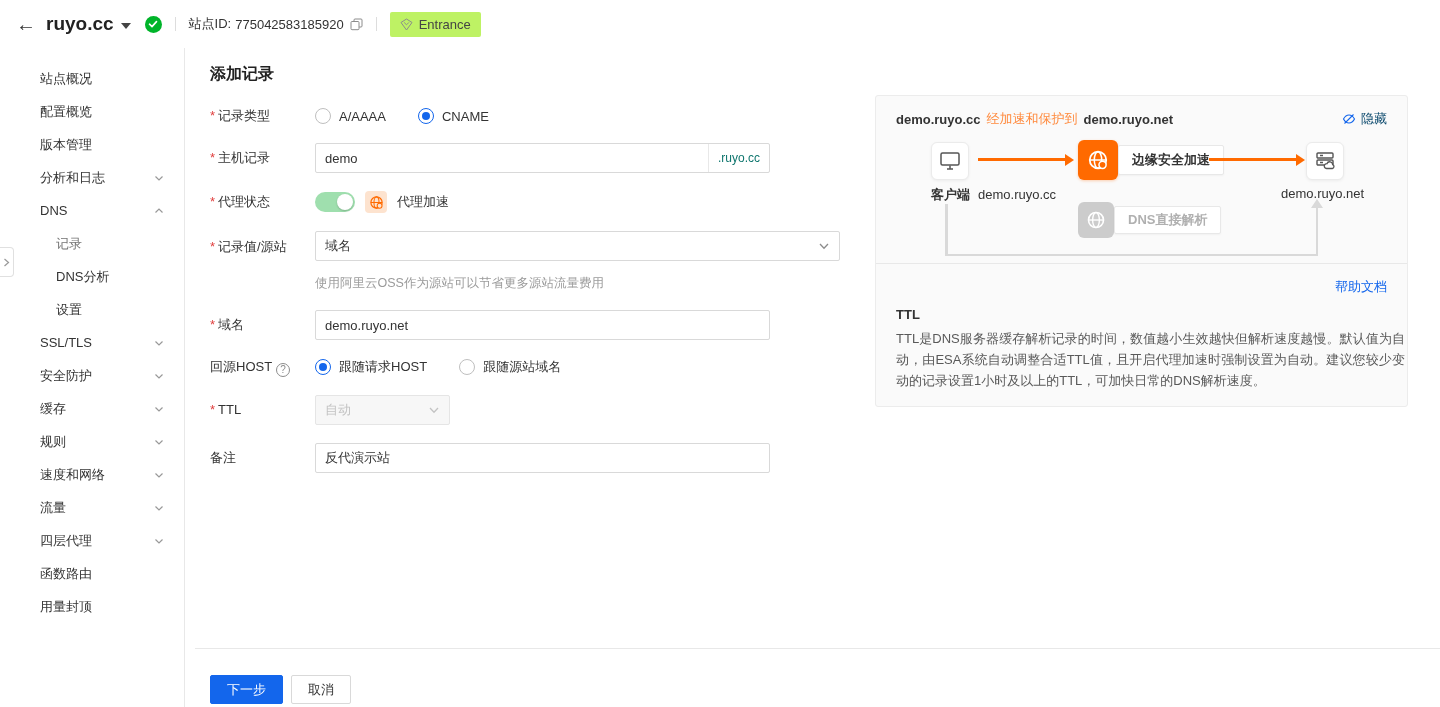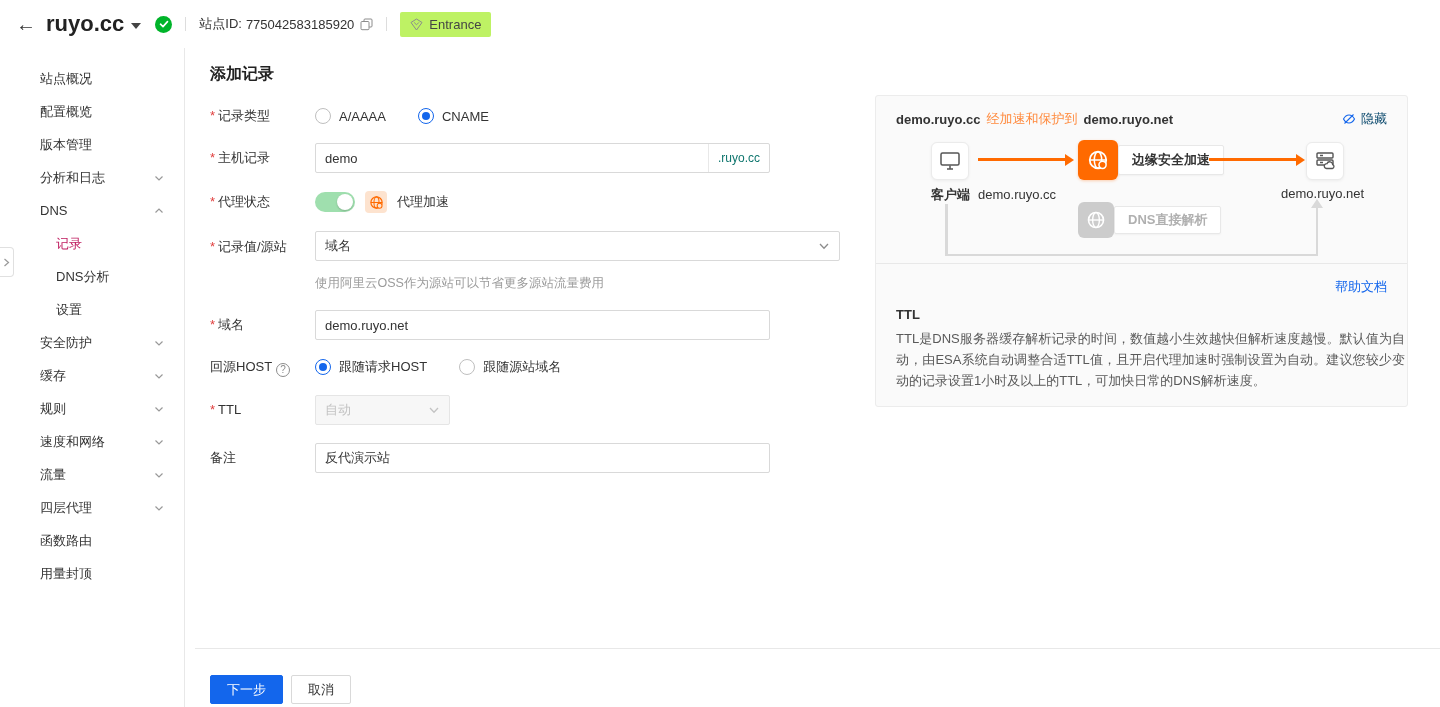--- a/index.html
+++ b/index.html
@@ -2,39 +2,39 @@
 <html><head>
 <meta charset="utf-8">
 <style>
   * { margin:0; padding:0; box-sizing:border-box; }
   html,body { width:1440px; height:707px; background:#fff; overflow:hidden;
     font-family:"Liberation Sans","DejaVu Sans",sans-serif; color:#333; font-size:13px; }
 
   
   .topbar { height:48px; display:flex; align-items:center; padding-left:16px; background:#fff; }
   .back-arrow { font-size:20px; color:#333; margin-right:10px; cursor:pointer; line-height:1; }
-  .site-name { font-size:22px; font-weight:700; color:#222; cursor:pointer; }
+  .site-name { font-size:19px; font-weight:700; color:#222; cursor:pointer; }
   .caret-down { width:0; height:0; border-left:5px solid transparent; border-right:5px solid transparent;
     border-top:6px solid #444; margin:3px 0 0 7px; display:inline-block; }
   .check-badge { width:17px; height:17px; border-radius:50%; background:#00b42a; margin-left:14px;
     display:flex; align-items:center; justify-content:center; }
   .tb-sep { width:1px; height:14px; background:#ddd; margin:0 13px; }
   .siteid-label { font-weight:400; color:#333; }
   .siteid-value { color:#333; margin-left:4px; }
   .copy-icon { margin-left:6px; cursor:pointer; display:inline-flex; }
   .entrance-badge { background:#bef264; border-radius:2px; padding:5px 10px; display:flex;
     align-items:center; gap:6px; color:#444; cursor:pointer; }
 
   
   .sidebar { position:absolute; left:0; top:48px; bottom:0; width:185px; background:#fff;
     border-right:1px solid #e8e8e8; padding-top:14px; }
   .side-item { height:33px; display:flex; align-items:center; padding:0 20px 0 40px;
     color:#333; cursor:pointer; position:relative; }
   .side-item.sub { padding-left:56px; }
-  .side-item.active { color:#be185d; }
+  .side-item.active { color:#737373; }
   .side-item .chev { margin-left:auto; display:inline-flex; }
   .expander { position:absolute; left:0; top:247px; width:14px; height:30px; background:#fff;
     border:1px solid #e0e0e0; border-left:none; border-radius:0 4px 4px 0; display:flex;
     align-items:center; justify-content:center; color:#999; cursor:pointer; }
 
   
   .main { position:absolute; left:186px; top:48px; right:0; bottom:0; padding:16px 0 0 24px; }
   .page-title { font-size:16px; font-weight:700; color:#222; margin-bottom:22px; }
   .form { width:560px; }
   .frow { display:flex; align-items:center; margin-bottom:18px; }
@@ -176,20 +176,28 @@
   <div class="side-item sub active">
       <span>记录</span>
     </div>
   <div class="side-item sub">
       <span>DNS分析</span>
     </div>
   <div class="side-item sub">
       <span>设置</span>
     </div>
   <div class="side-item">
+      <span>SSL/TLS</span>
+    <span class="chev">
+        <svg width="10" height="10" viewBox="0 0 10 10">
+          <path d="M1.5 3.5 L5 7 L8.5 3.5" stroke="#999" fill="none" stroke-width="1.2"></path>
+        </svg>
+      </span>
+    </div>
+  <div class="side-item">
       <span>安全防护</span>
     <span class="chev">
         <svg width="10" height="10" viewBox="0 0 10 10">
           <path d="M1.5 3.5 L5 7 L8.5 3.5" stroke="#999" fill="none" stroke-width="1.2"></path>
         </svg>
       </span>
     </div>
   <div class="side-item">
       <span>缓存</span>
     <span class="chev">

